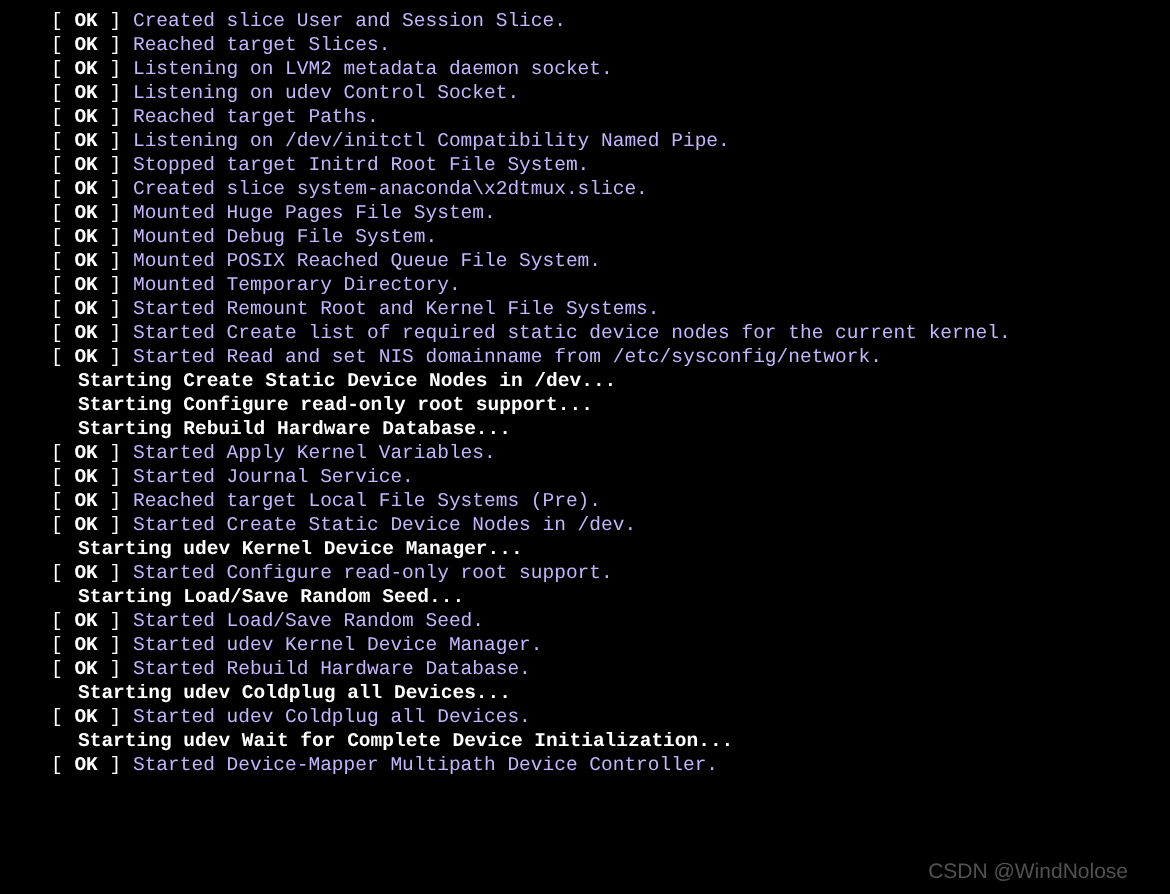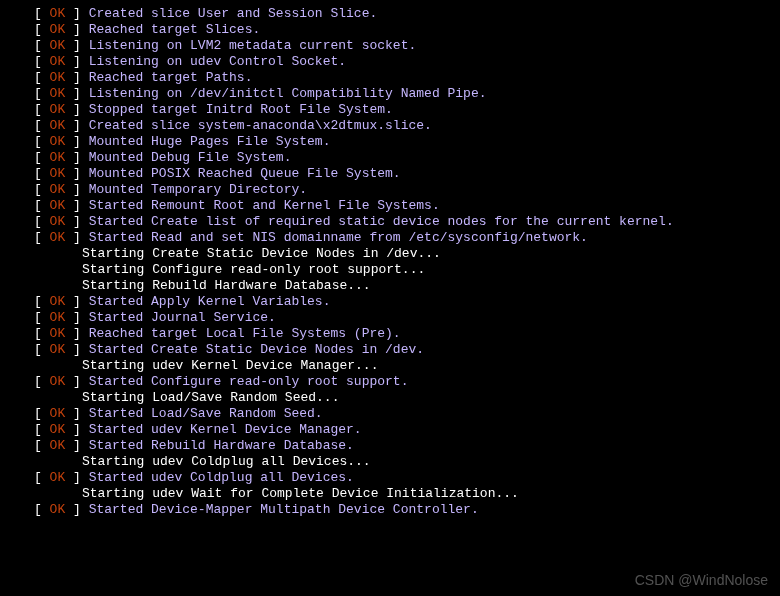--- a/index.html
+++ b/index.html
@@ -19,47 +19,48 @@
       overflow: hidden;
       white-space: nowrap;
     }
     .line {
       padding-left: 34px;
     }
     .bracket {
       color: #fff;
     }
     .ok {
-      color: #c2410c;
-      font-weight: normal;
+      color: #ffffff;
+      font-weight: bold;
     }
     .msg {
       color: #c4b5fd;
     }
     .starting {
-      padding-left: 82px;
+      padding-left: 52px;
       color: #fff;
+      font-weight: bold;
     }
     .watermark {
       position: absolute;
       bottom: 8px;
-      right: 12px;
+      right: 28px;
       color: #888;
       font-size: 14px;
       font-family: sans-serif;
       opacity: 0.6;
     }
   </style>
 </head>
 <body>
 
 <div id="terminal">
     <div class="line"><span class="bracket">[  </span><span class="ok">OK</span><span class="bracket">  ] </span><span class="msg">Created slice User and Session Slice.</span></div>
     <div class="line"><span class="bracket">[  </span><span class="ok">OK</span><span class="bracket">  ] </span><span class="msg">Reached target Slices.</span></div>
-    <div class="line"><span class="bracket">[  </span><span class="ok">OK</span><span class="bracket">  ] </span><span class="msg">Listening on LVM2 metadata current socket.</span></div>
+    <div class="line"><span class="bracket">[  </span><span class="ok">OK</span><span class="bracket">  ] </span><span class="msg">Listening on LVM2 metadata daemon socket.</span></div>
     <div class="line"><span class="bracket">[  </span><span class="ok">OK</span><span class="bracket">  ] </span><span class="msg">Listening on udev Control Socket.</span></div>
     <div class="line"><span class="bracket">[  </span><span class="ok">OK</span><span class="bracket">  ] </span><span class="msg">Reached target Paths.</span></div>
     <div class="line"><span class="bracket">[  </span><span class="ok">OK</span><span class="bracket">  ] </span><span class="msg">Listening on /dev/initctl Compatibility Named Pipe.</span></div>
     <div class="line"><span class="bracket">[  </span><span class="ok">OK</span><span class="bracket">  ] </span><span class="msg">Stopped target Initrd Root File System.</span></div>
     <div class="line"><span class="bracket">[  </span><span class="ok">OK</span><span class="bracket">  ] </span><span class="msg">Created slice system-anaconda\x2dtmux.slice.</span></div>
     <div class="line"><span class="bracket">[  </span><span class="ok">OK</span><span class="bracket">  ] </span><span class="msg">Mounted Huge Pages File System.</span></div>
     <div class="line"><span class="bracket">[  </span><span class="ok">OK</span><span class="bracket">  ] </span><span class="msg">Mounted Debug File System.</span></div>
     <div class="line"><span class="bracket">[  </span><span class="ok">OK</span><span class="bracket">  ] </span><span class="msg">Mounted POSIX Reached Queue File System.</span></div>
     <div class="line"><span class="bracket">[  </span><span class="ok">OK</span><span class="bracket">  ] </span><span class="msg">Mounted Temporary Directory.</span></div>
     <div class="line"><span class="bracket">[  </span><span class="ok">OK</span><span class="bracket">  ] </span><span class="msg">Started Remount Root and Kernel File Systems.</span></div>

